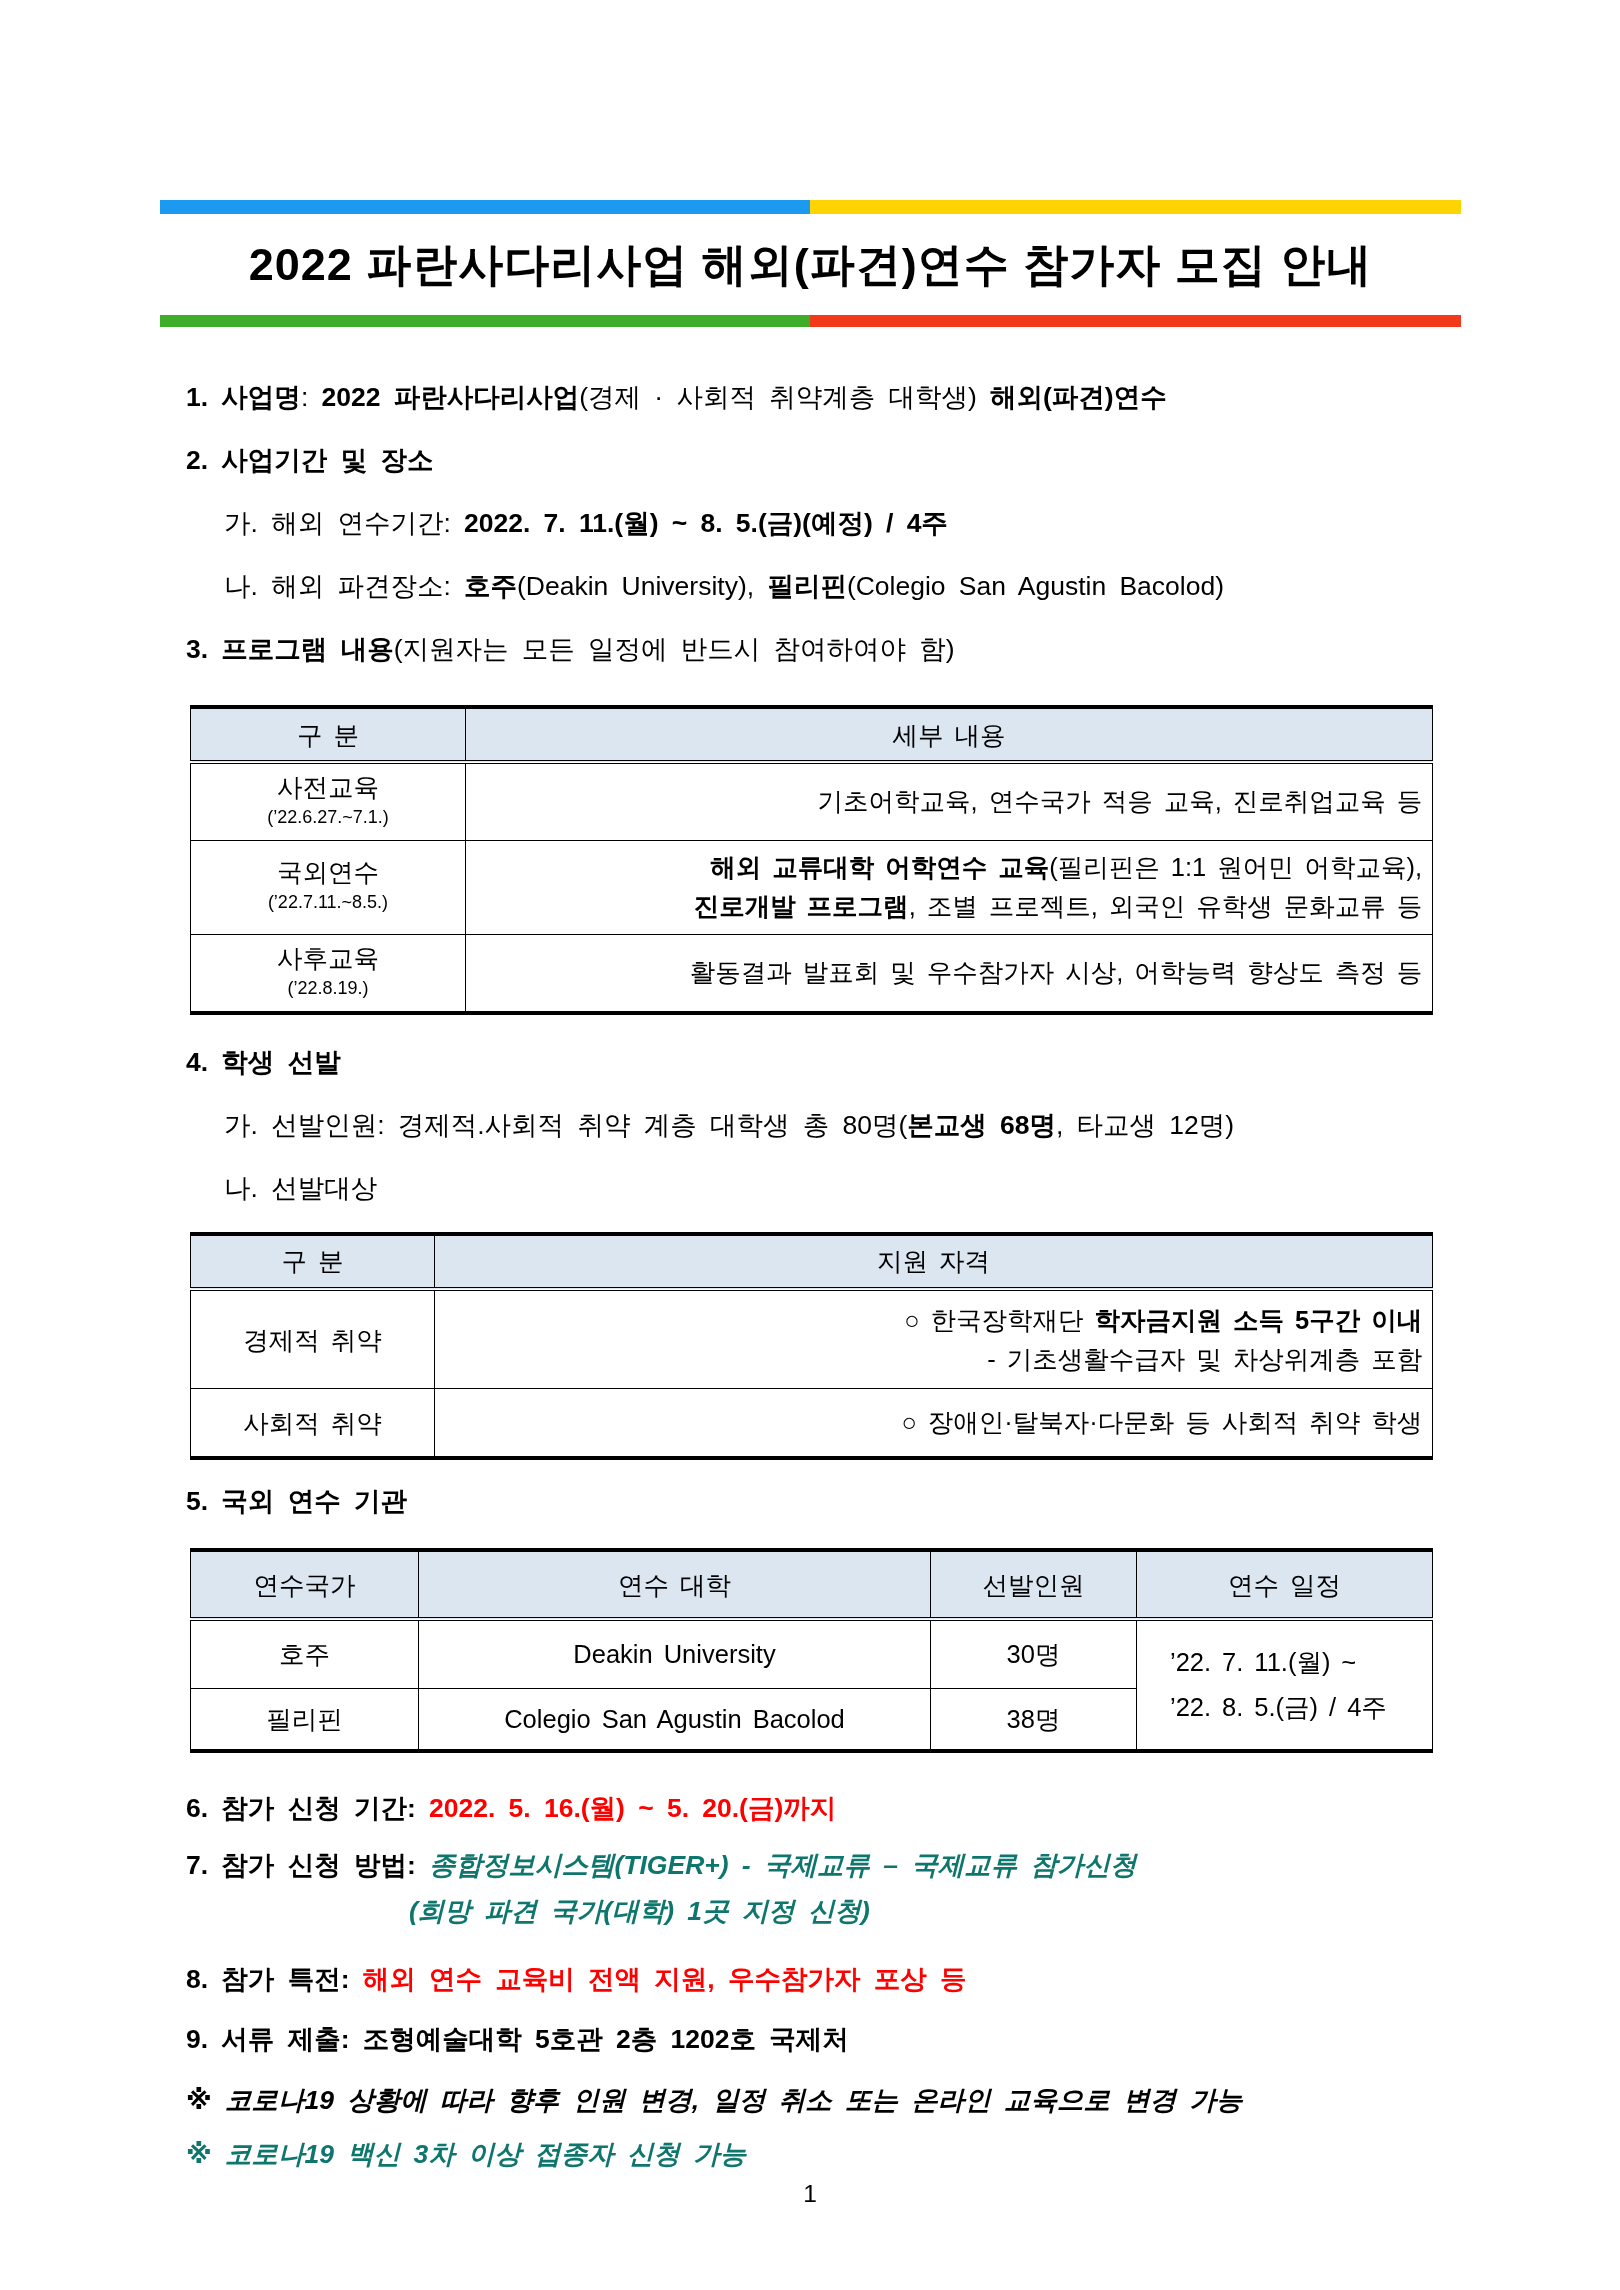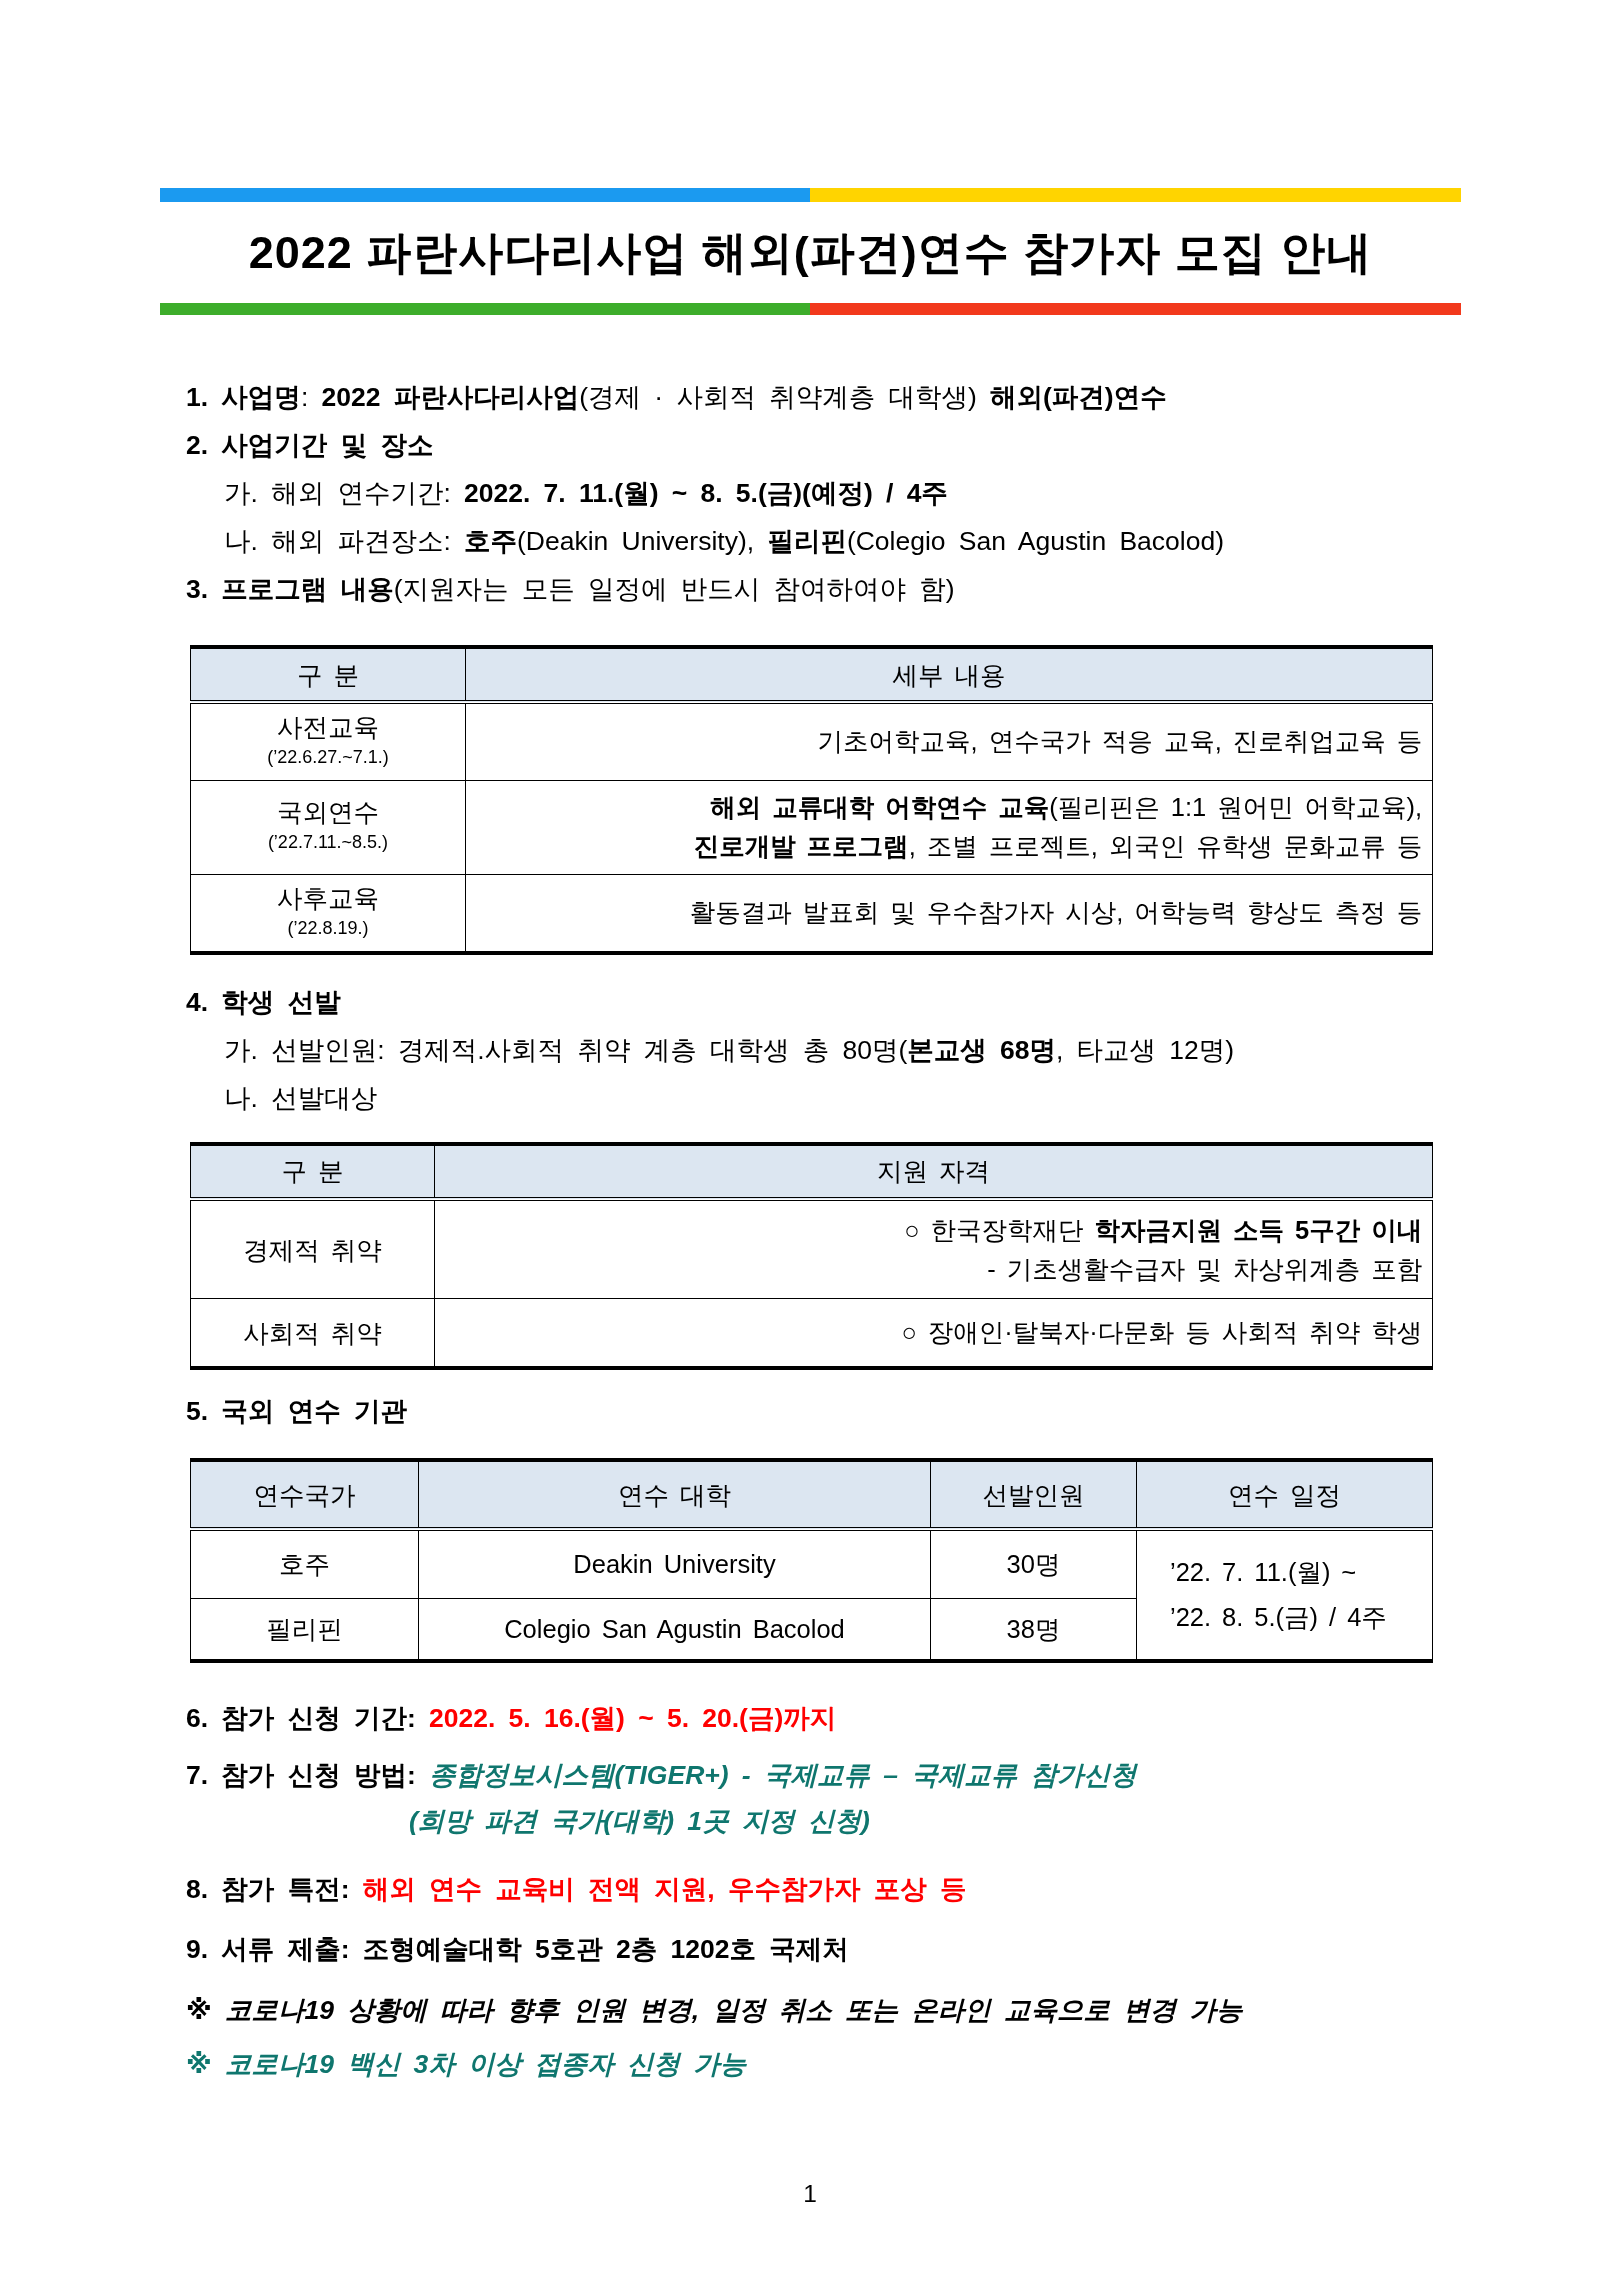--- a/index.html
+++ b/index.html
@@ -7,32 +7,32 @@
   .page {
     position:relative;
     width:1620px; height:2291px;
     background:#ffffff;
     font-family:"Liberation Sans","DejaVu Sans",sans-serif;
     color:#000;
     overflow:hidden;
   }
 
   
-  .titlewrap { position:absolute; left:160px; top:188px; width:1301px; }
+  .titlewrap { position:absolute; left:160px; top:200px; width:1301px; }
   .bar-top    { height:13.7px; background:linear-gradient(90deg,#1b9af0 0 50%, #ffd400 50% 100%); }
   .bar-bottom { height:11.8px; background:linear-gradient(90deg,#3dad2b 0 50%, #f2391c 50% 100%); }
   .doc-title {
     font-size:45px; font-weight:bold; text-align:center;
     letter-spacing:1px; white-space:nowrap;
     padding:21.6px 0 19.6px;
   }
 
   
   .content { position:absolute; left:186px; top:381px; width:1274px; }
-  .line { font-size:26.5px; line-height:33px; margin-top:15px; word-spacing:5.9px; white-space:nowrap; }
+  .line { font-size:26.5px; line-height:33px; margin-top:30px; word-spacing:5.9px; white-space:nowrap; }
   .line.first { margin-top:0; }
   .indent { margin-left:38px; }
   .b   { font-weight:bold; }
   .it  { font-style:italic; }
   .red { color:#ff0000; }
   .blue{ color:#0f766e;font-style:italic; }
   .sub7 { margin-left:223px; margin-top:9.8px; line-height:39px; }
 
   
   table.doc-table {

